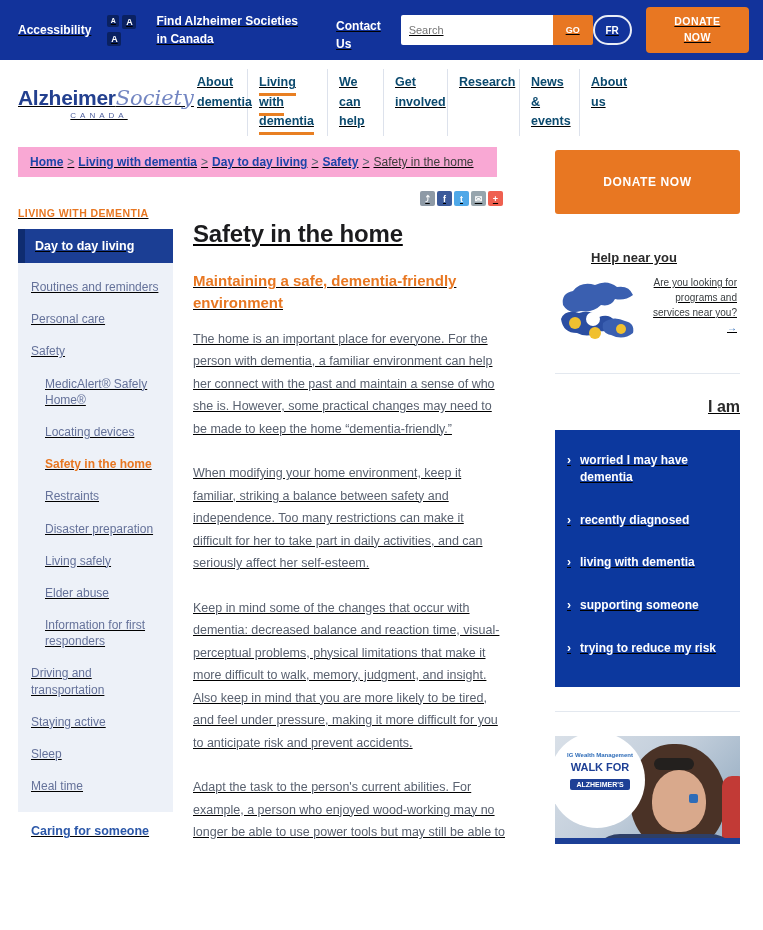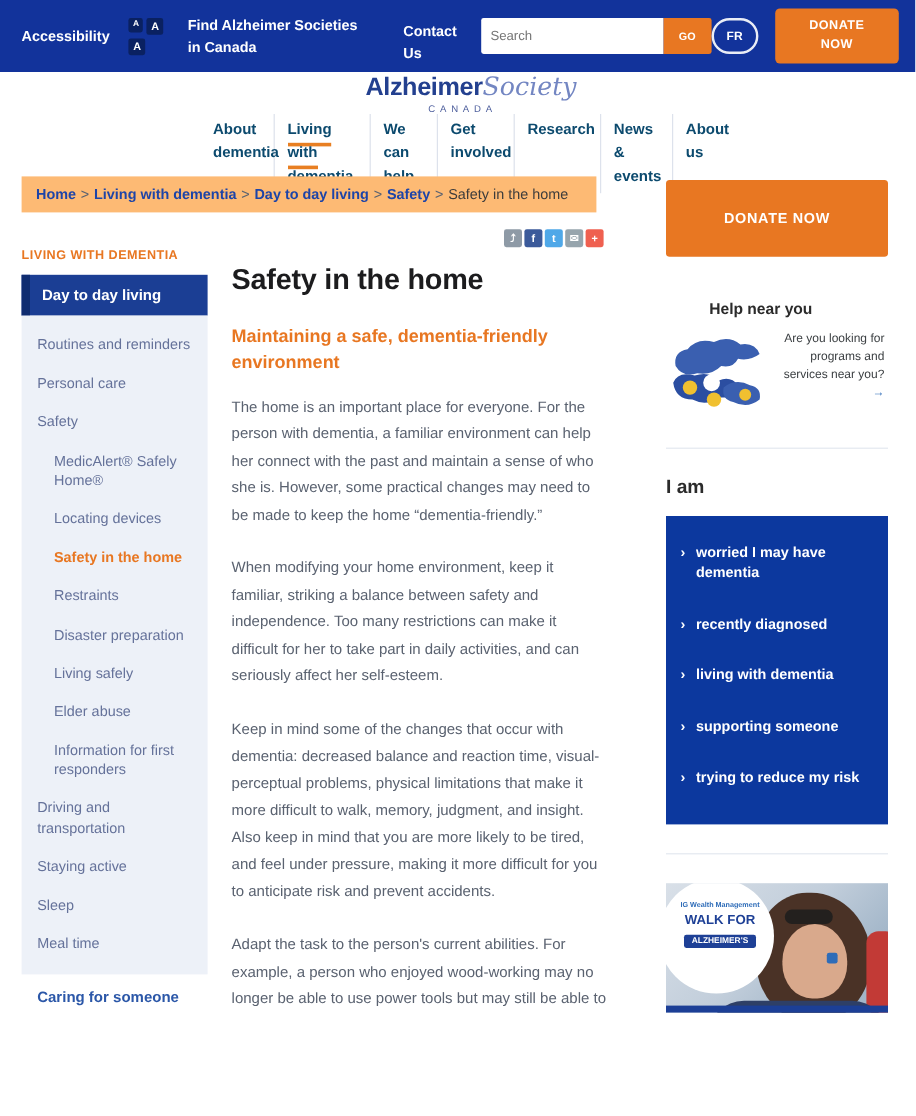--- a/index.html
+++ b/index.html
@@ -1,53 +1,53 @@
 <!DOCTYPE html>
 <html><head>
 <meta charset="utf-8">
 <style>
   * { margin:0; padding:0; box-sizing:border-box; }
   html,body { background:#fff; }
   body { font-family:"Liberation Sans", sans-serif; }
-  .page { position:relative; width:763px; height:844px; overflow:hidden; background:#fff; margin:0 auto; }
+  .page { position:relative; width:763px; height:844px; overflow:hidden; background:#fff; margin:0 auto;text-decoration:underline; }
 
   
   .topbar { height:60px; background:#12339b; display:flex; align-items:center; padding:0 14px 0 18px; color:#fff; }
   .accessibility { font-size:12px; font-weight:bold; margin-right:16px; white-space:nowrap; }
   .a-boxes { width:36px; display:flex; flex-wrap:wrap; gap:3px; margin-right:14px; }
   .a-box { background:#0a2161; color:#fff; display:flex; align-items:center; justify-content:center; font-weight:bold; border-radius:2px; cursor:pointer; }
   .a-sm { width:12px; height:12px; font-size:7px; }
   .a-md { width:14px; height:14px; font-size:9px; }
   .top-link { color:#fff; font-size:12px; font-weight:bold; line-height:1.5; text-decoration:none; cursor:pointer; }
   .find-link { width:158px; margin-right:26px; }
   .contact-link { width:52px; margin-right:14px;margin-top:10px; }
   .search-wrap { display:flex; height:30px; }
   .search-input { width:152px; height:30px; border:0; padding:0 8px; font-size:11px; color:#555; outline:none; border-radius:2px 0 0 2px; }
   .search-go { width:40px; height:30px; background:#e87722; color:#fff; border:0; font-size:9px; font-weight:bold; cursor:pointer; border-radius:0 2px 2px 0; }
   .fr-btn { margin-left:auto; width:40px; height:30px; border:2px solid #e9edf6; border-radius:15px; background:transparent; color:#fff; font-size:10px; font-weight:bold; cursor:pointer; }
   .donate-top { margin-left:14px; width:105px; height:46px; background:#e87722; border:0; border-radius:4px; color:#fff; font-size:10.5px; font-weight:bold; line-height:1.5; letter-spacing:.4px; cursor:pointer; padding:0 22px; }
 
   
-  .header { height:85px; background:#fff; display:flex; align-items:center; padding:0 10px 0 18px;flex-direction:column; }
+  .header { height:85px; background:#fff; display:flex; align-items:center; padding:0 10px 0 18px; }
   .logo { width:162px; cursor:pointer; }
   .logo-line { white-space:nowrap; }
   .logo-alz { font-size:21px; font-weight:bold; color:#23408f; letter-spacing:-0.3px; }
   .logo-soc { font-family:"DejaVu Serif", serif; font-style:italic; font-size:21px; color:#7386c2; }
   .logo-canada { font-size:8px; letter-spacing:4px; color:#50619e; text-align:center; margin-top:1px; }
   .main-nav { display:flex; margin-left:6px; }
   .nav-item { font-size:12.5px; font-weight:bold; color:#0c4a6e; line-height:1.55; padding:4px 11px; border-right:1px solid #dde2ec; cursor:pointer; }
   .nav-item:last-child { border-right:0; }
   .nav-item span { display:inline; }
   .nav-item.active span { border-bottom:3px solid #e87f22; padding-bottom:4px; -webkit-box-decoration-break:clone; box-decoration-break:clone; }
   .w62{width:62px;} .w80{width:80px;} .w56{width:56px;} .w64{width:64px;} .w72{width:72px;} .w60{width:60px;} .w50{width:50px;}
 
   
   .content { display:flex; padding:2px 0 0 18px; }
   .left-wrap { width:479px; }
-  .breadcrumb { background:#fdba74; padding:8px 12px; font-size:12px; color:#3c3c3c; }
+  .breadcrumb { background:#f9a8d4; padding:8px 12px; font-size:12px; color:#3c3c3c; }
   .crumb-link { font-weight:bold; color:#1d44a8; cursor:pointer; }
   .crumb-sep { color:#5a6270; margin:0 4px; }
   .cols { display:flex; }
 
   
   .sidebar { width:155px; flex:none; }
   .side-title { color:#e87722; font-size:10.5px; font-weight:bold; letter-spacing:.4px; margin:30px 0 10px 0; }
   .side-active-parent { background:#1b3e94; border-left:7px solid #0f2c70; color:#fff; font-size:12.5px; font-weight:bold; padding:10px 10px; cursor:pointer; }
   .side-box { background:#edf1f8; padding:8px 0 10px 0; }
   .side-item { font-size:12px; color:#65729a; line-height:1.35; padding:8px 10px 8px 13px; cursor:pointer; }
@@ -67,21 +67,21 @@
   
   .right-col { width:185px; flex:none; margin-left:58px; }
   .donate-big { width:185px; height:64px; background:#e87722; border:0; border-radius:3px; color:#fff; font-size:12px; font-weight:bold; letter-spacing:.6px; cursor:pointer; margin-top:3px; }
   .help-block { margin-top:36px; }
   .help-title { font-size:13px; font-weight:bold; color:#2b2b2b; margin:0 0 6px 36px; }
   .help-row { display:flex; }
   .help-map { width:92px; height:78px; flex:none; position:relative; }
   .help-text { font-size:10px; color:#3c4043; line-height:1.5; text-align:right; width:90px; margin-top:4px; cursor:pointer; }
   .help-arrow { color:#2e6cb8; font-weight:bold; }
   .r-divider { border:0; border-top:1px solid #e3e8ef; margin:24px 0; }
-  .iam-title { font-size:16px; font-weight:bold; color:#2b2b2b; margin:0 0 14px 0; }
+  .iam-title { font-size:16px; font-weight:bold; color:#2b2b2b; margin:0 0 14px 0;text-align:right; }
   .iam-box { background:#0c389e; padding:22px 14px 4px 12px; }
   .iam-link { display:flex; gap:9px; color:#fff; font-size:12px; font-weight:bold; line-height:1.4; margin-bottom:26px; cursor:pointer; }
   .iam-chev { flex:none; font-size:12px; }
 
   
   .campaign { position:relative; width:185px; height:160px; overflow:hidden; cursor:pointer;
     background:linear-gradient(135deg,#d9e0e8 0%,#c2cedb 40%,#9db2c6 70%,#b9c6d4 100%); }
   .c-hair { position:absolute; right:14px; top:8px; width:96px; height:108px; background:#4a3226; border-radius:46% 54% 50% 50%; }
   .c-face { position:absolute; right:34px; top:34px; width:54px; height:62px; background:#d9a98c; border-radius:50% 50% 46% 46%; }
   .c-shades { position:absolute; right:46px; top:22px; width:40px; height:12px; background:#23201e; border-radius:6px; }

